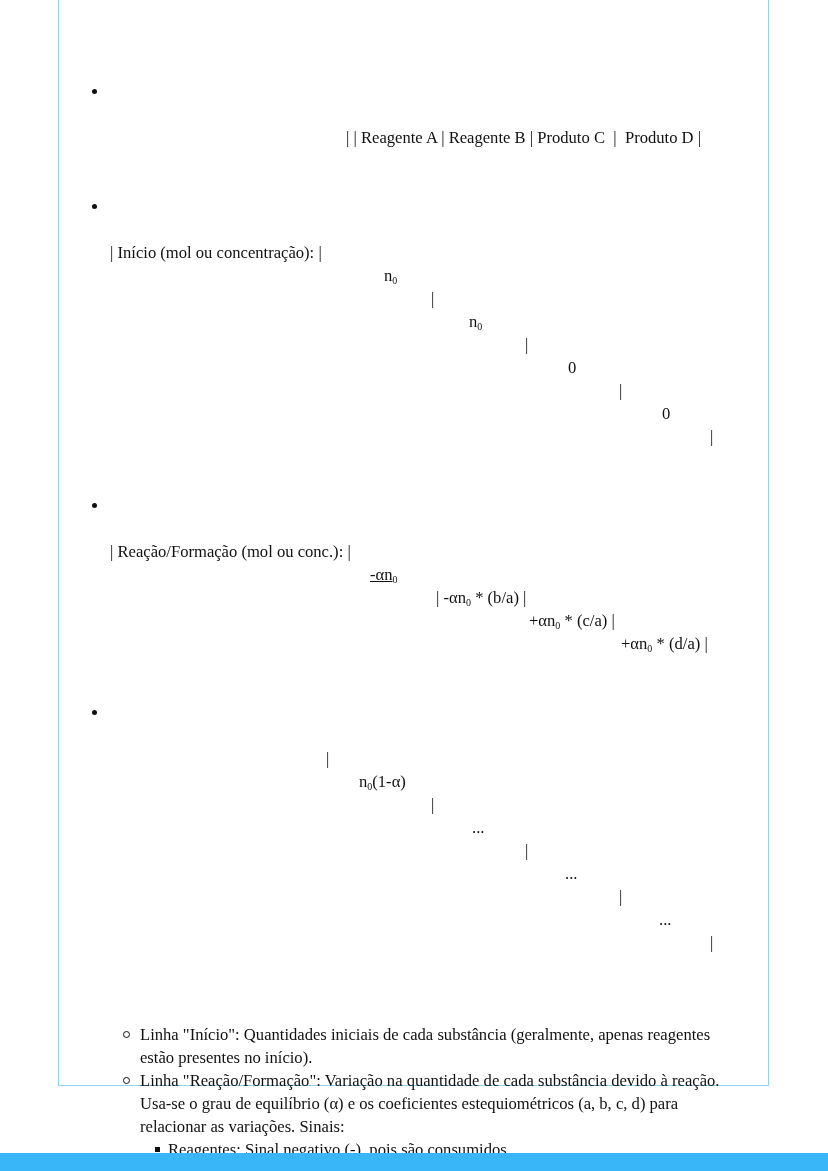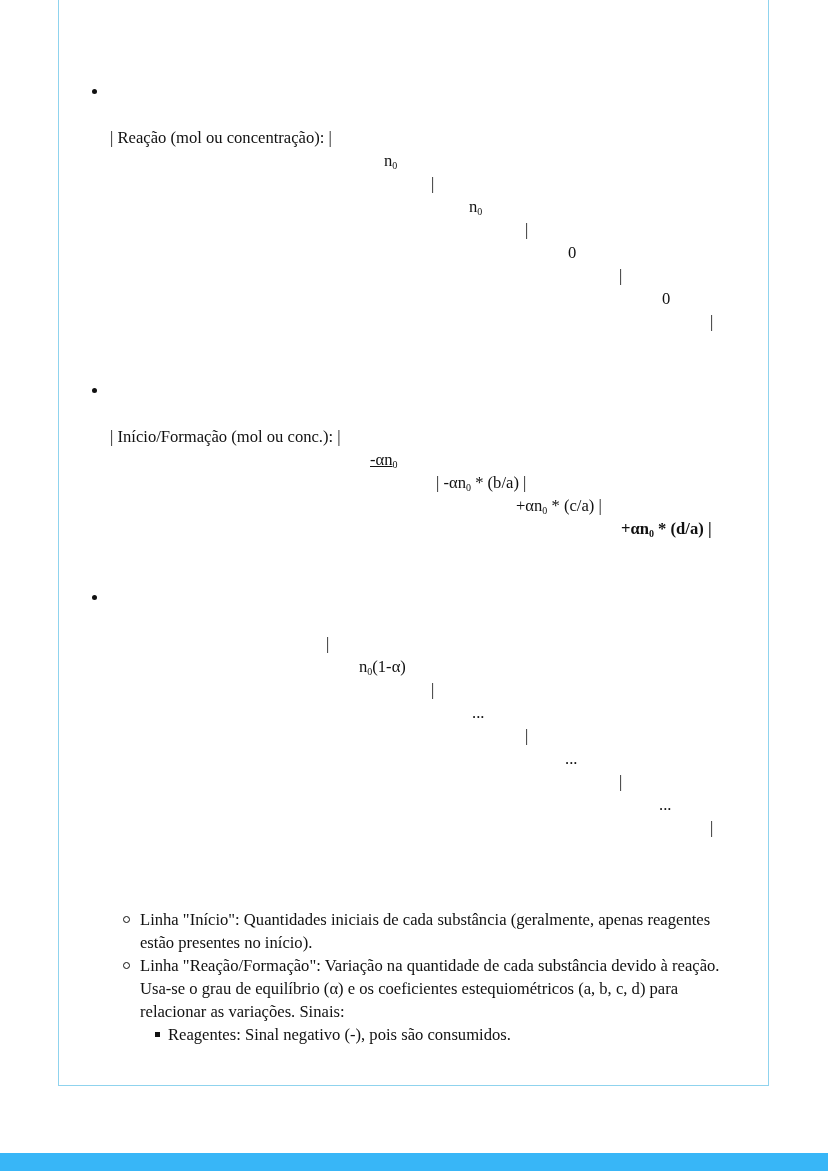--- a/index.html
+++ b/index.html
@@ -94,38 +94,43 @@
 </style>
 </head>
 <body>
 
 <div class="page-frame"></div>
 
 <div class="content">
   <ul class="l1">
     <li>
       <span class="bullet"></span>
-      <span style="position:absolute; left:22px;">| <span>Reação (mol ou concentração):</span> |</span>
+      <span style="position:absolute; left:258px;">| | <span>Reagente A</span> | <span>Reagente B</span> | <span>Produto C</span>  |  <span>Produto D</span> |</span>
+      &nbsp;
+    </li>
+    <li>
+      <span class="bullet"></span>
+      <span style="position:absolute; left:22px;">| <span>Início (mol ou concentração):</span> |</span>
       <span style="position:absolute; left:296px;">n<span class="sub">0</span></span>
       <span style="position:absolute; left:343px;">|</span>
       <span style="position:absolute; left:381px;">n<span class="sub">0</span></span>
       <span style="position:absolute; left:437px;">|</span>
       <span style="position:absolute; left:480px;">0</span>
       <span style="position:absolute; left:531px;">|</span>
       <span style="position:absolute; left:574px;">0</span>
       <span style="position:absolute; left:622px;">|</span>
       &nbsp;
     </li>
     <li>
       <span class="bullet"></span>
-      <span style="position:absolute; left:22px;">| <span>Início/Formação (mol ou conc.):</span> |</span>
+      <span style="position:absolute; left:22px;">| <span>Reação/Formação (mol ou conc.):</span> |</span>
       <span style="position:absolute; left:282px;text-decoration:underline;">-αn<span class="sub">0</span></span>
       <span style="position:absolute; left:348px;">| -αn<span class="sub">0</span> * (b/a) |</span>
-      <span style="position:absolute; left:428px;text-align:right;">+αn<span class="sub">0</span> * (c/a) |</span>
-      <span style="position:absolute; left:533px;font-weight:bold;">+αn<span class="sub">0</span> * (d/a) |</span>
+      <span style="position:absolute; left:441px;text-align:right;">+αn<span class="sub">0</span> * (c/a) |</span>
+      <span style="position:absolute; left:533px;">+αn<span class="sub">0</span> * (d/a) |</span>
       &nbsp;
     </li>
     <li>
       <span class="bullet"></span>
       <span style="position:absolute; left:238px;">|</span>
       <span style="position:absolute; left:271px;">n<span class="sub">0</span>(1-α)</span>
       <span style="position:absolute; left:343px;">|</span>
       <span style="position:absolute; left:384px;">...</span>
       <span style="position:absolute; left:437px;">|</span>
       <span style="position:absolute; left:477px;">...</span>

